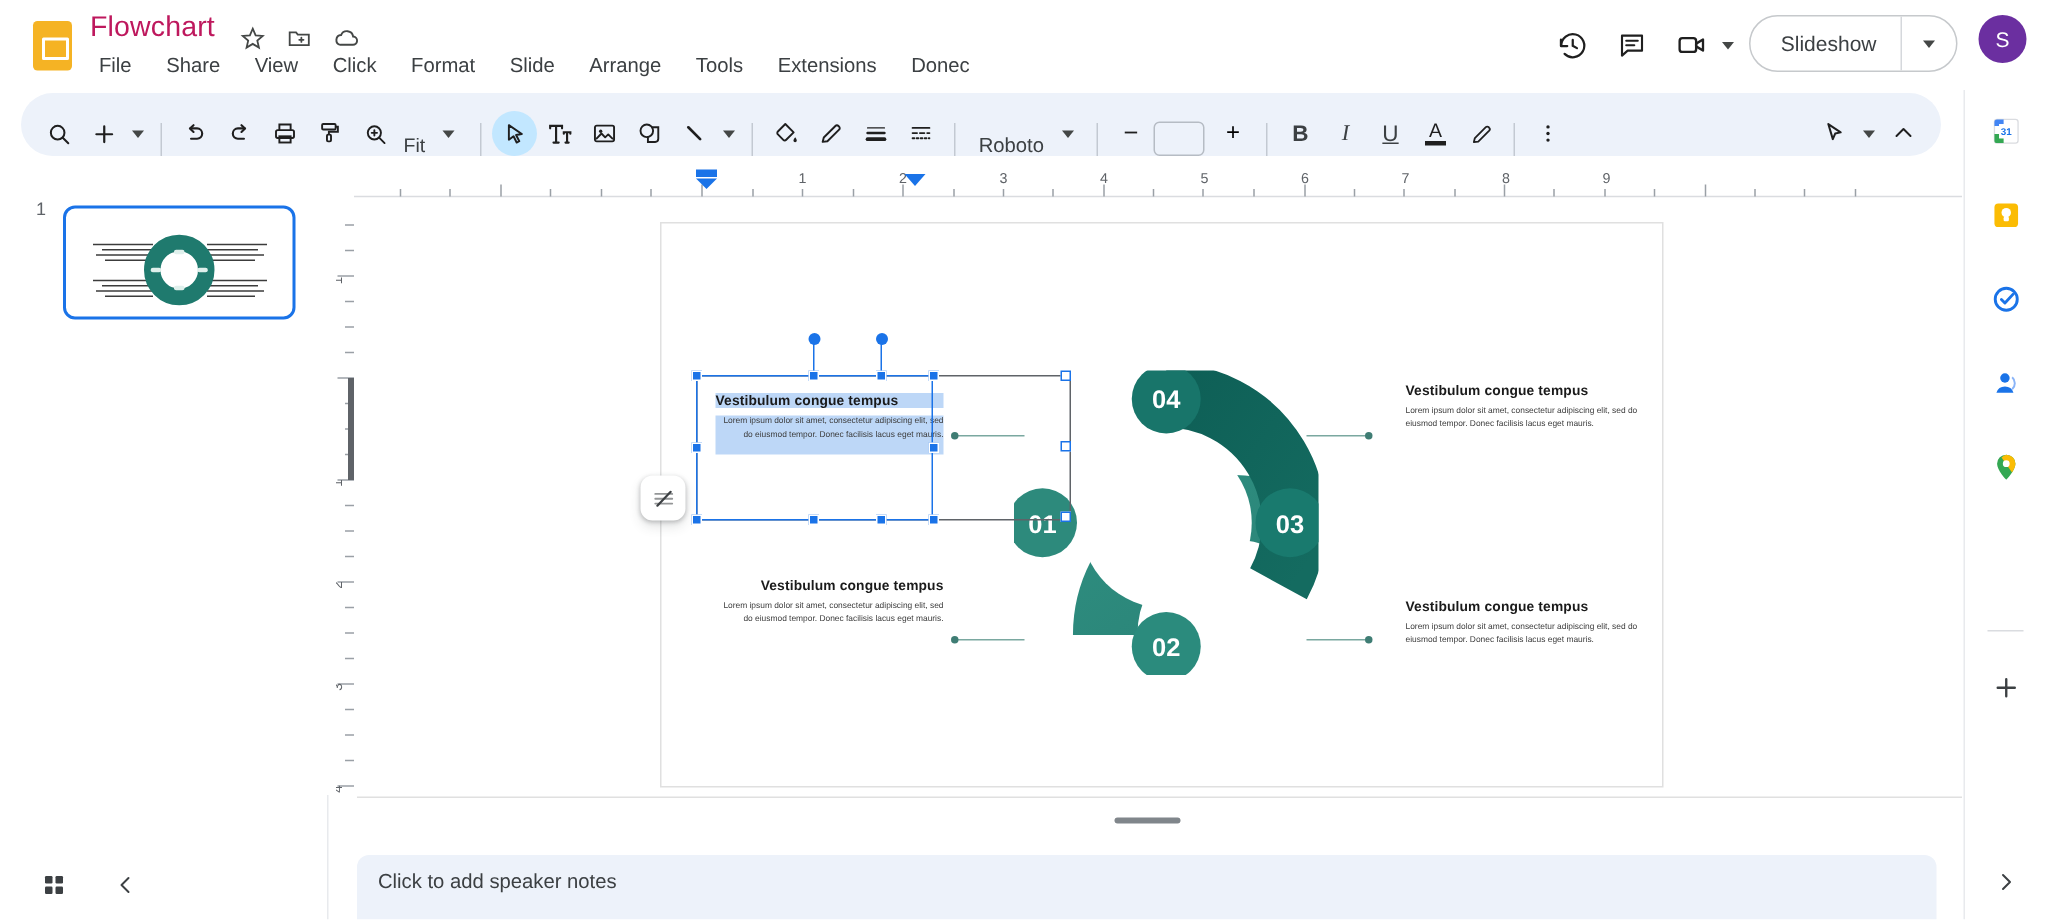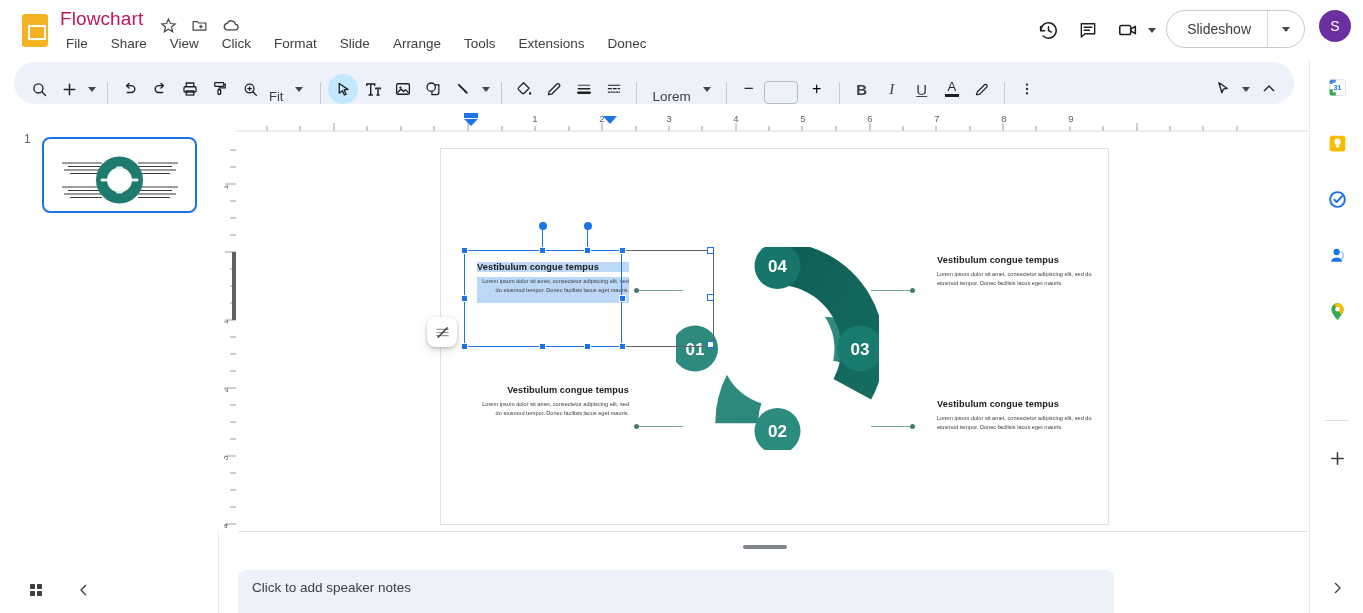--- a/index.html
+++ b/index.html
@@ -121,21 +121,21 @@
   .float-btn {
     position:absolute; width:30px;height:30px;background:#fff;border-radius:8px;
     box-shadow:0 1px 3px rgba(60,64,67,.3),0 4px 8px rgba(60,64,67,.15);
     display:flex;align-items:center;justify-content:center;cursor:pointer;
   }
 
   
   .notes-divider { position:absolute; top:531px; left:238px; width:1070px; height:1px; background:#e0e0e0; }
   .notes-grip { position:absolute; top:545px; left:743px; width:44px; height:4px; background:#80868b; border-radius:2px; cursor:ns-resize; }
   .notes {
-    position:absolute; top:570px; left:238px; width:876px; height:43px;
+    position:absolute; top:570px; left:238px; width:1053px; height:43px;
     background:#edf2fa; border-radius:8px 8px 0 0; padding:10px 14px;
     font-size:13.5px; color:#3c4043; cursor:text;
   }
   .bottom-left-btn { position:absolute; bottom:8px; width:30px;height:30px;display:flex;align-items:center;justify-content:center;border-radius:50%;cursor:pointer; }
 
   
   .rail { position:absolute; top:60px; right:0; width:54px; height:553px; background:#fff; border-left:1px solid #e8eaed; }
   .rail-item { position:absolute; left:12px; width:30px;height:30px;display:flex;align-items:center;justify-content:center;cursor:pointer;border-radius:50%; }
   .rail-sep { position:absolute; left:15px; top:360px; width:24px;height:1px;background:#dadce0; }
   .rail-expand { position:absolute; left:12px; bottom:10px; width:30px;height:30px;display:flex;align-items:center;justify-content:center;cursor:pointer; }
@@ -329,21 +329,21 @@
     </div>
     <div class="tb">
       <svg width="18" height="18" viewBox="0 0 24 24" stroke="#1f1f1f" stroke-linecap="round" stroke-width="1.6">
         <path d="M4.5 7h15"></path>
           <path d="M4.5 11.6h15" stroke-dasharray="4 2.5"></path>
           <path d="M4.5 16.2h15" stroke-dasharray="1.6 2"></path>
       </svg>
     </div>
     <div class="tb-div"></div>
 
-    <div class="fontname">Lorem</div>
+    <div class="fontname">Roboto</div>
     <div class="tb-mini" style="margin-right:4px;">
         <span class="caret"></span>
       </div>
     <div class="tb-div"></div>
 
     <div class="tb" style="font-size:17px;color:#1f1f1f;">−</div>
     <div class="fsize-box"></div>
     <div class="tb" style="margin-left:4px;" style2="">+</div>
     <div class="tb-div"></div>
 

